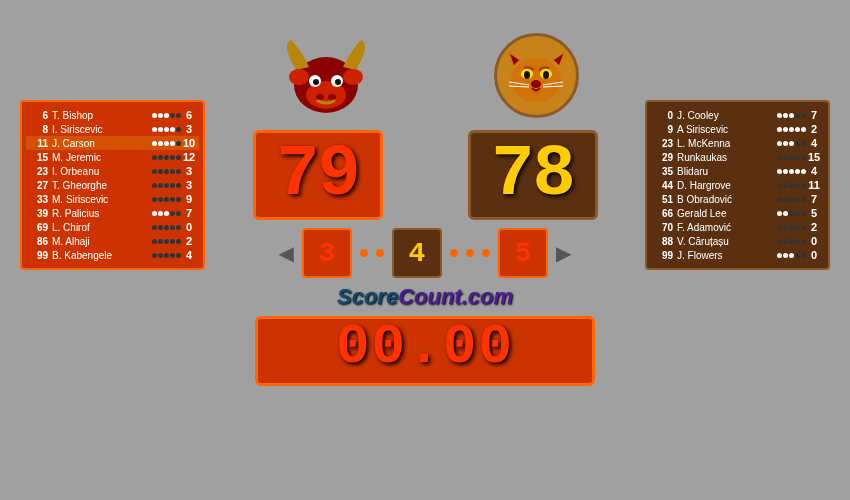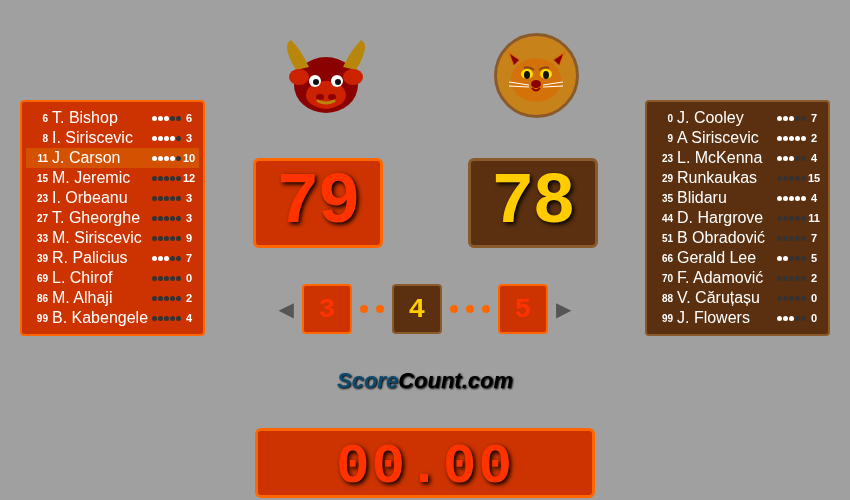--- a/index.html
+++ b/index.html
@@ -49,21 +49,21 @@
     }
     .roster-num {
       width: 20px;
       text-align: right;
       font-weight: bold;
       font-size: 10px;
     }
     .roster-name {
       flex: 1;
       padding: 0 4px;
-      font-size: 16px;
+      font-size: 10px;
       white-space: nowrap;
     }
     .roster-dots {
       display: flex;
       gap: 1px;
       align-items: center;
     }
     .dot {
       width: 5px;
       height: 5px;
@@ -82,21 +82,20 @@
 
     
     .center-board {
       display: flex;
       flex-direction: column;
       align-items: center;
       position: absolute;
       left: 215px;
       right: 215px;
       top: 20px;
-      gap: 28px;
     }
 
     
     .logos-area {
       display: flex;
       align-items: center;
       justify-content: space-around;
       width: 100%;
       height: 110px;
     }
@@ -187,21 +186,21 @@
     .branding span { color: #cc2200; }
 
     
     .clock-box {
       background: #cc3300;
       border: 3px solid #ff6600;
       border-radius: 6px;
       width: 340px;
       height: 70px;
       display: flex;
-      align-items: flex-end;
+      align-items: flex-start;
       justify-content: center;
       margin-top: 6px;
     }
     .clock-digit {
       font-size: 56px;
       font-weight: 900;
       color: #ff3300;
       font-family: 'Courier New', monospace;
       text-shadow: 2px 2px 4px #000;
       letter-spacing: 2px;
@@ -576,21 +575,21 @@
       <div class="period-dot active"></div>
       <div class="period-box" style="background:#5a3010;border-color:#8b5a2b;color:#ffcc00;">4</div>
       <div class="period-dot active"></div>
       <div class="period-dot active"></div>
       <div class="period-dot active"></div>
       <div class="period-box">5</div>
       <span class="period-arrow">▶</span>
     </div>
 
     <div class="branding">
-      <span style="color:#0c4a6e;">Score</span><span style="color:#000000;margin-top:17px;">Count.com</span>
+      <span style="color:#0c4a6e;">Score</span><span style="color:#4c1d95;margin-top:17px;">Count.com</span>
     </div>
 
     <div class="clock-box">
       <div class="clock-digit">00.00</div>
     </div>
 
   </div>
 </div>
 
 </body></html>

